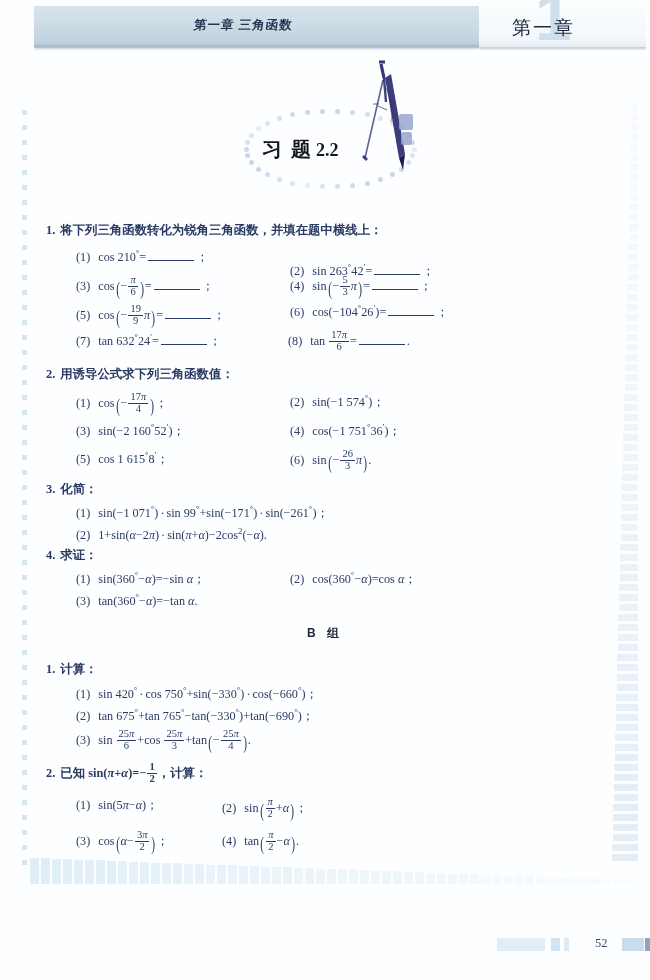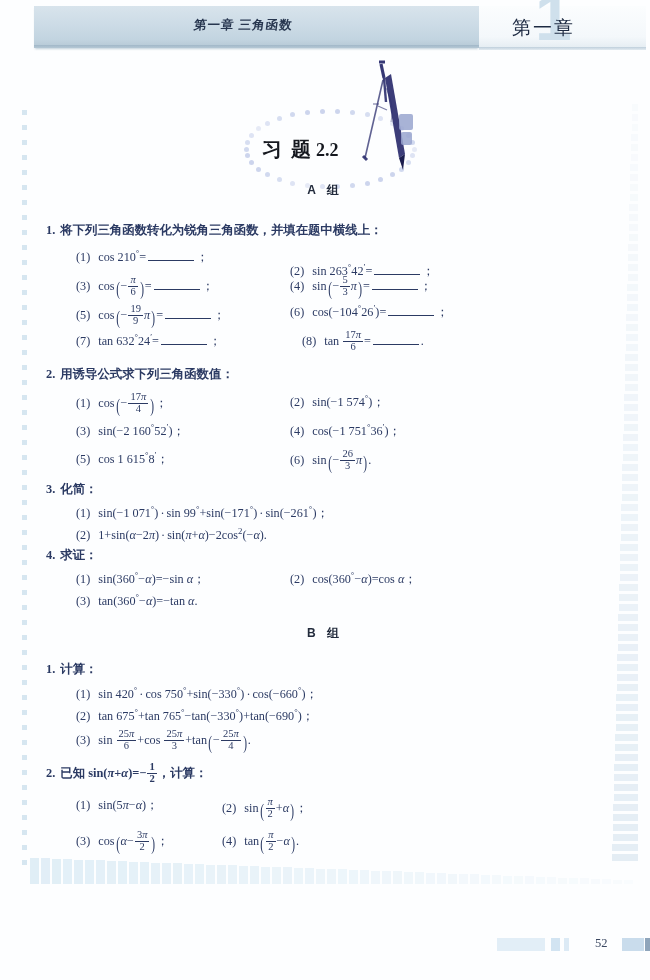--- a/index.html
+++ b/index.html
@@ -325,21 +325,20 @@
       <g fill="#9aa6d0" opacity=".85">
         <rect x="46" y="56" width="14" height="16" rx="2"></rect>
         <rect x="48" y="74" width="11" height="13" rx="2"></rect>
       </g>
       <g fill="none" stroke="#2b2d6e" stroke-width=".9" opacity=".5">
         <path d="M33 30 q9 18 5 34"></path>
       </g>
     </svg>
   </div>
 
-  <div class="group-head" style="top:182px">A 组</div>
 
   <div class="body">
 
     <div class="prob head" style="left:46px;top:224px">
       <span class="lbl">1.</span><span>将下列三角函数转化为锐角三角函数，并填在题中横线上：</span>
     </div>
 
     <div class="sub" style="left:76px;top:249px">
       <span class="lbl">(1)</span>
       <span class="fn">cos&nbsp;210<span class="sup">°</span>=</span><span class="blank"></span>；
@@ -364,21 +363,21 @@
     </div>
     <div class="sub" style="left:290px;top:304px">
       <span class="lbl">(6)</span>
       <span class="fn">cos(−104<span class="sup">°</span>26<span class="sup">′</span>)=</span><span class="blank"></span>；
     </div>
 
     <div class="sub" style="left:76px;top:333px">
       <span class="lbl">(7)</span>
       <span class="fn">tan&nbsp;632<span class="sup">°</span>24<span class="sup">′</span>=</span><span class="blank"></span>；
     </div>
-    <div class="sub" style="left:302px;top:330px">
+    <div class="sub" style="left:288px;top:330px">
       <span class="lbl">(8)</span>
       <span class="fn">tan</span>&nbsp;<span class="frac"><span class="n">17<span class="it">π</span></span><span class="d">6</span></span>=<span class="blank"></span>.
     </div>
 
     <div class="prob head" style="left:46px;top:368px">
       <span class="lbl">2.</span><span>用诱导公式求下列三角函数值：</span>
     </div>
 
     <div class="sub" style="left:76px;top:392px">
       <span class="lbl">(1)</span>

